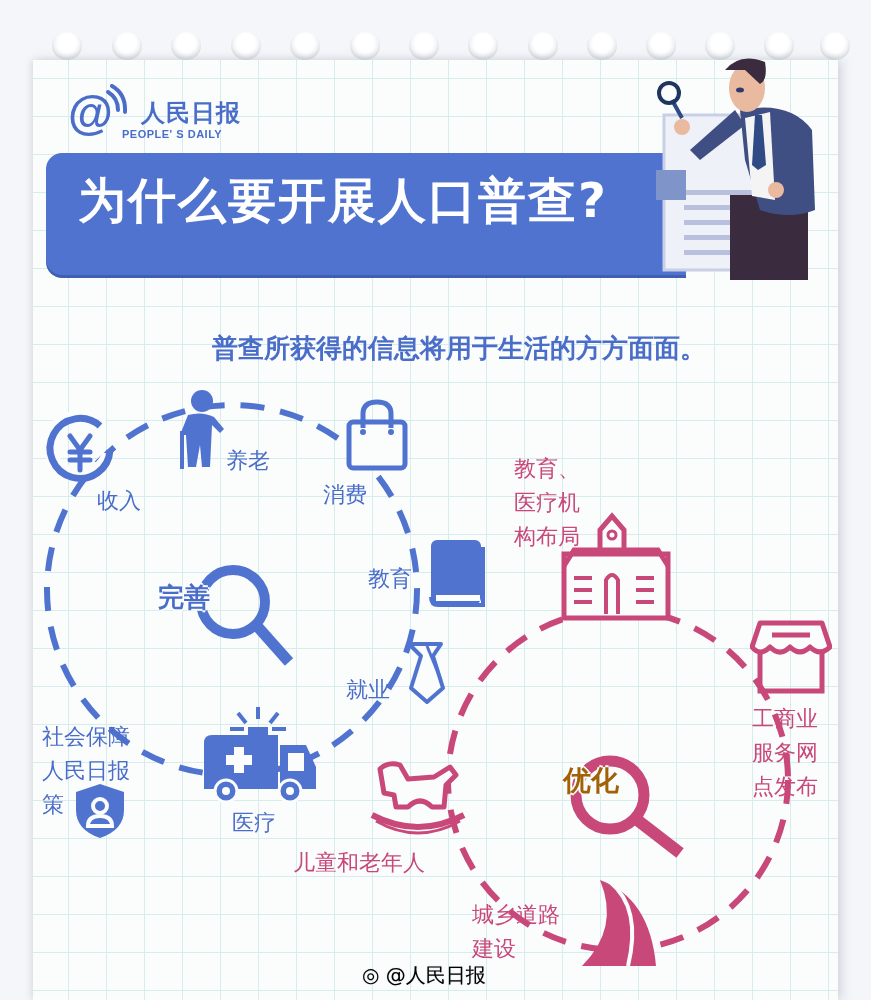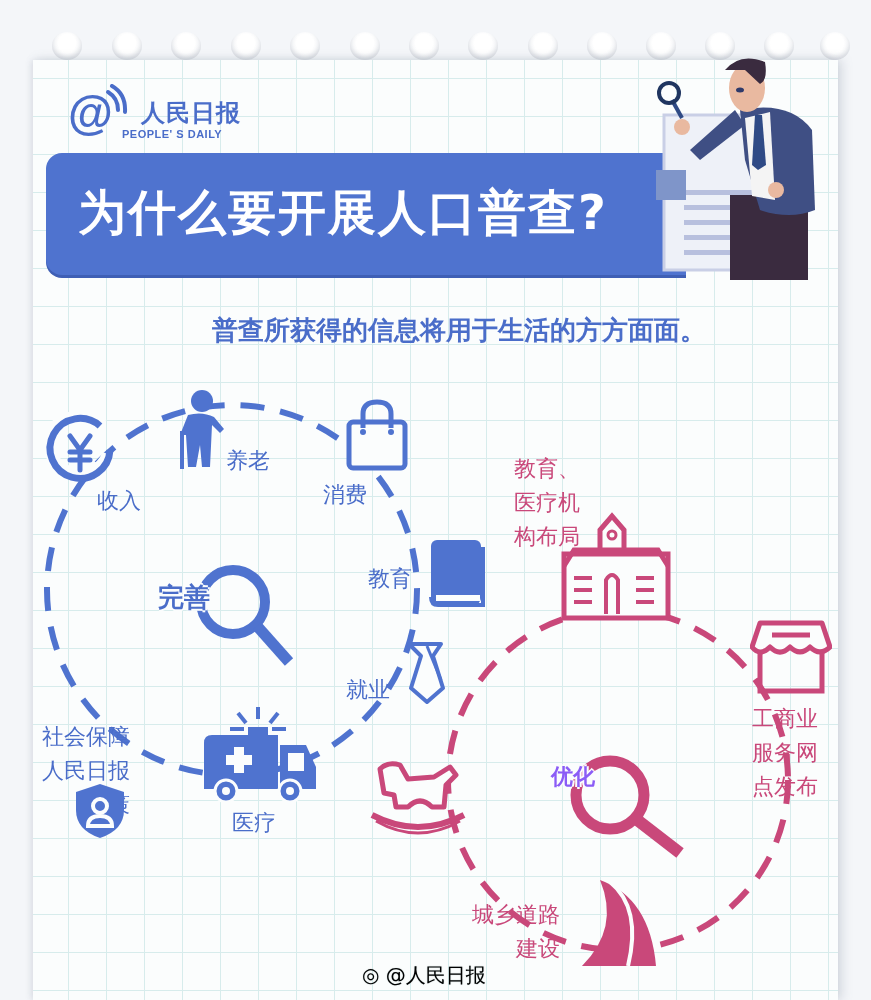--- a/index.html
+++ b/index.html
@@ -36,39 +36,39 @@
   .logo-en {
     position:absolute; left:54px; top:38px; font-size:11px; font-weight:bold; color:#4a6dc9;
     white-space:nowrap; font-family:"Liberation Sans", sans-serif; letter-spacing:0.5px;
   }
   .title-box {
     position:absolute; left:46px; top:153px; width:640px; height:122px;
     background:#4f73cf; border-radius:16px 0 0 16px;
     box-shadow: 0 3px 0 #3f5fb5;
   }
   .title-text {
-    position:absolute; left:32px; top:28px; color:#fff; font-size:48px; font-weight:bold;
+    position:absolute; left:32px; top:16px; color:#fff; font-size:48px; font-weight:bold;
     white-space:nowrap; letter-spacing:2px;
   }
   .subtitle {
-    position:absolute; left:212px; top:313px; font-size:26px; font-weight:bold; color:#4a6dc9;
+    position:absolute; left:212px; top:331px; font-size:26px; font-weight:bold; color:#4a6dc9;
     white-space:nowrap;
   }
   .lbl-b { position:absolute; color:#4a6dc9; font-size:22px; white-space:nowrap; line-height:30px; }
   .lbl-p { position:absolute; color:#c9487a; font-size:22px; white-space:nowrap; line-height:30px; }
   .big-b { position:absolute; color:#4a6dc9; font-size:26px; font-weight:bold; white-space:nowrap;
     text-shadow: 2px 0 #fbfdfd, -2px 0 #fbfdfd, 0 2px #fbfdfd, 0 -2px #fbfdfd; }
-  .big-p { position:absolute; color:#8b5cf6; font-size:22px; font-weight:bold; white-space:nowrap;
-    text-shadow: 2px 0 #fbfdfd, -2px 0 #fbfdfd, 0 2px #fbfdfd, 0 -2px #fbfdfd; }
+  .big-p { position:absolute; color:#a16207; font-size:28px; font-weight:bold; white-space:nowrap;
+    text-shadow: 2px 0 #fbfdfd, -2px 0 #fbfdfd, 0 2px #fbfdfd, 0 -2px #fbfdfd; margin-left: 12px; }
   svg.abs { position:absolute; left:0; top:0; }
   .watermark {
     position:absolute; left:362px; top:962px; font-size:20px; color:#000000; white-space:nowrap;
     text-shadow: 0 0 1px #9aa;
   }
-  .multi { line-height:34px;text-align:right; }
+  .multi { line-height:34px; }
 </style>
 </head>
 <body>
 
 <div class="holes">
   <div class="hole" style="left:12px"></div>
     <div class="hole" style="left:72px"></div>
   <div class="hole" style="left:131px"></div>
     <div class="hole" style="left:191px"></div>
   <div class="hole" style="left:250px"></div>
@@ -243,20 +243,21 @@
   <line x1="96" y1="74" x2="140" y2="108" stroke="#c9487a" stroke-width="12"></line>
 </svg>
 <span class="big-p" style="left:551px;top:762px">优化</span>
 
 <svg class="abs" style="left:368px;top:755px" width="100" height="90">
   <path d="M16 38 L12 14 Q20 6 32 10 L40 24 L66 22 L82 12 L88 20 L78 30 L76 52 L64 52 Q52 40 40 52 L28 52 L26 40 Z" fill="#fbfdfd" stroke="#c9487a" stroke-width="5" stroke-linejoin="round"></path>
   <path d="M4 60 Q50 84 96 60" fill="none" stroke="#c9487a" stroke-width="6"></path>
   <path d="M8 66 Q50 90 92 66" fill="none" stroke="#c9487a" stroke-width="3"></path>
 </svg>
 <div class="lbl-p multi" style="left:293px;top:846px">
+  <div>儿童和老年人</div>
 </div>
 
 <div class="lbl-p multi" style="left:472px;top:898px">
   <div>城乡道路</div>
   <div>建设</div>
 </div>
 <svg class="abs" style="left:580px;top:878px" width="90" height="92">
   <path d="M20 2 Q70 20 76 88 L2 88 Q40 50 20 2 Z" fill="#c9487a"></path>
   <path d="M30 4 Q62 30 48 88" fill="none" stroke="#fbfdfd" stroke-width="4"></path>
 </svg>

